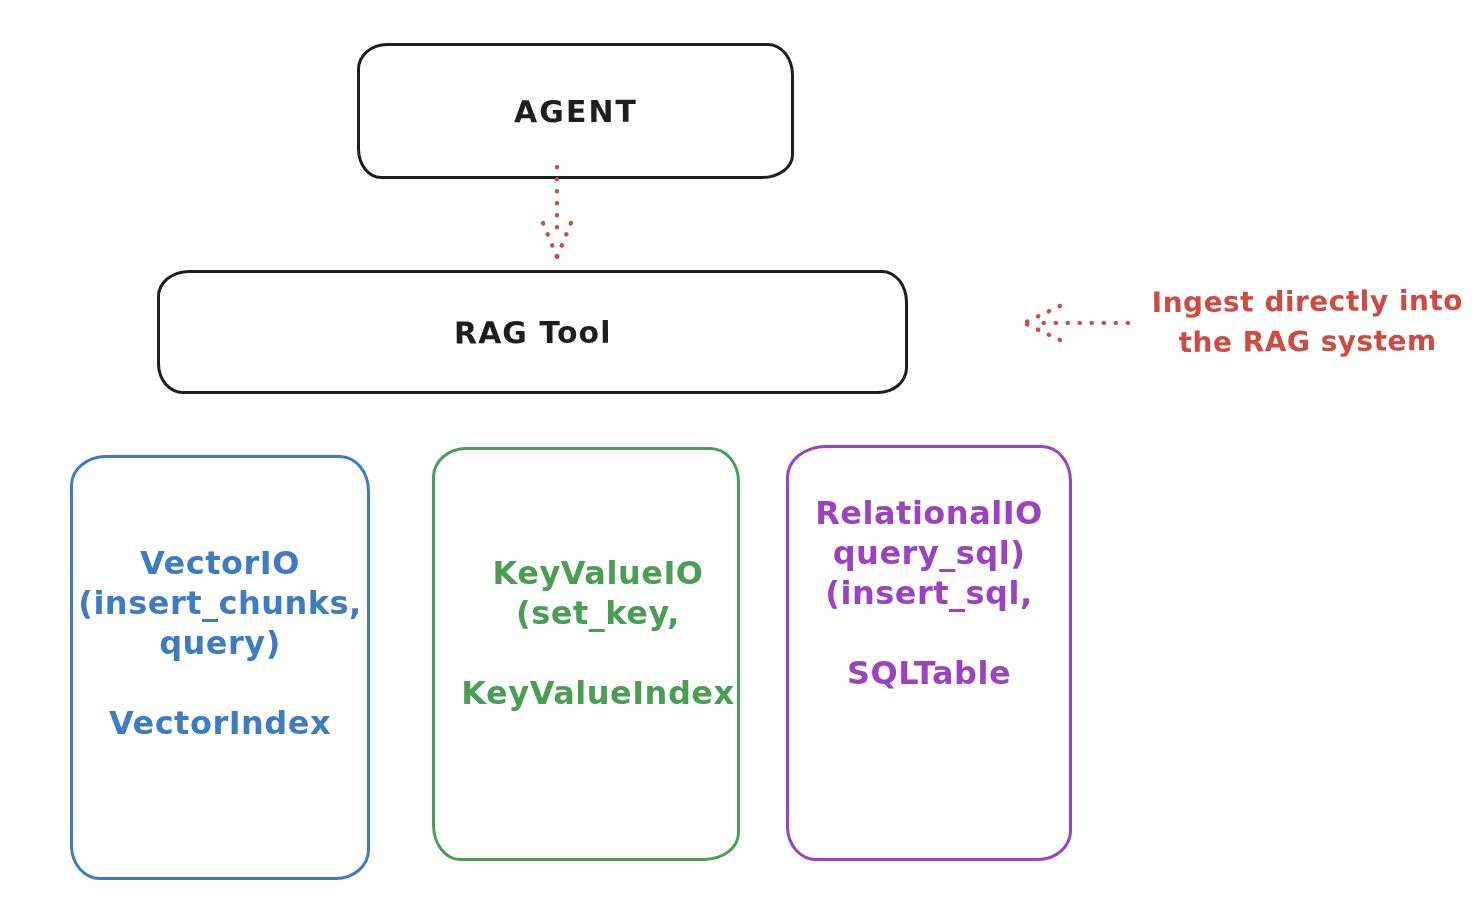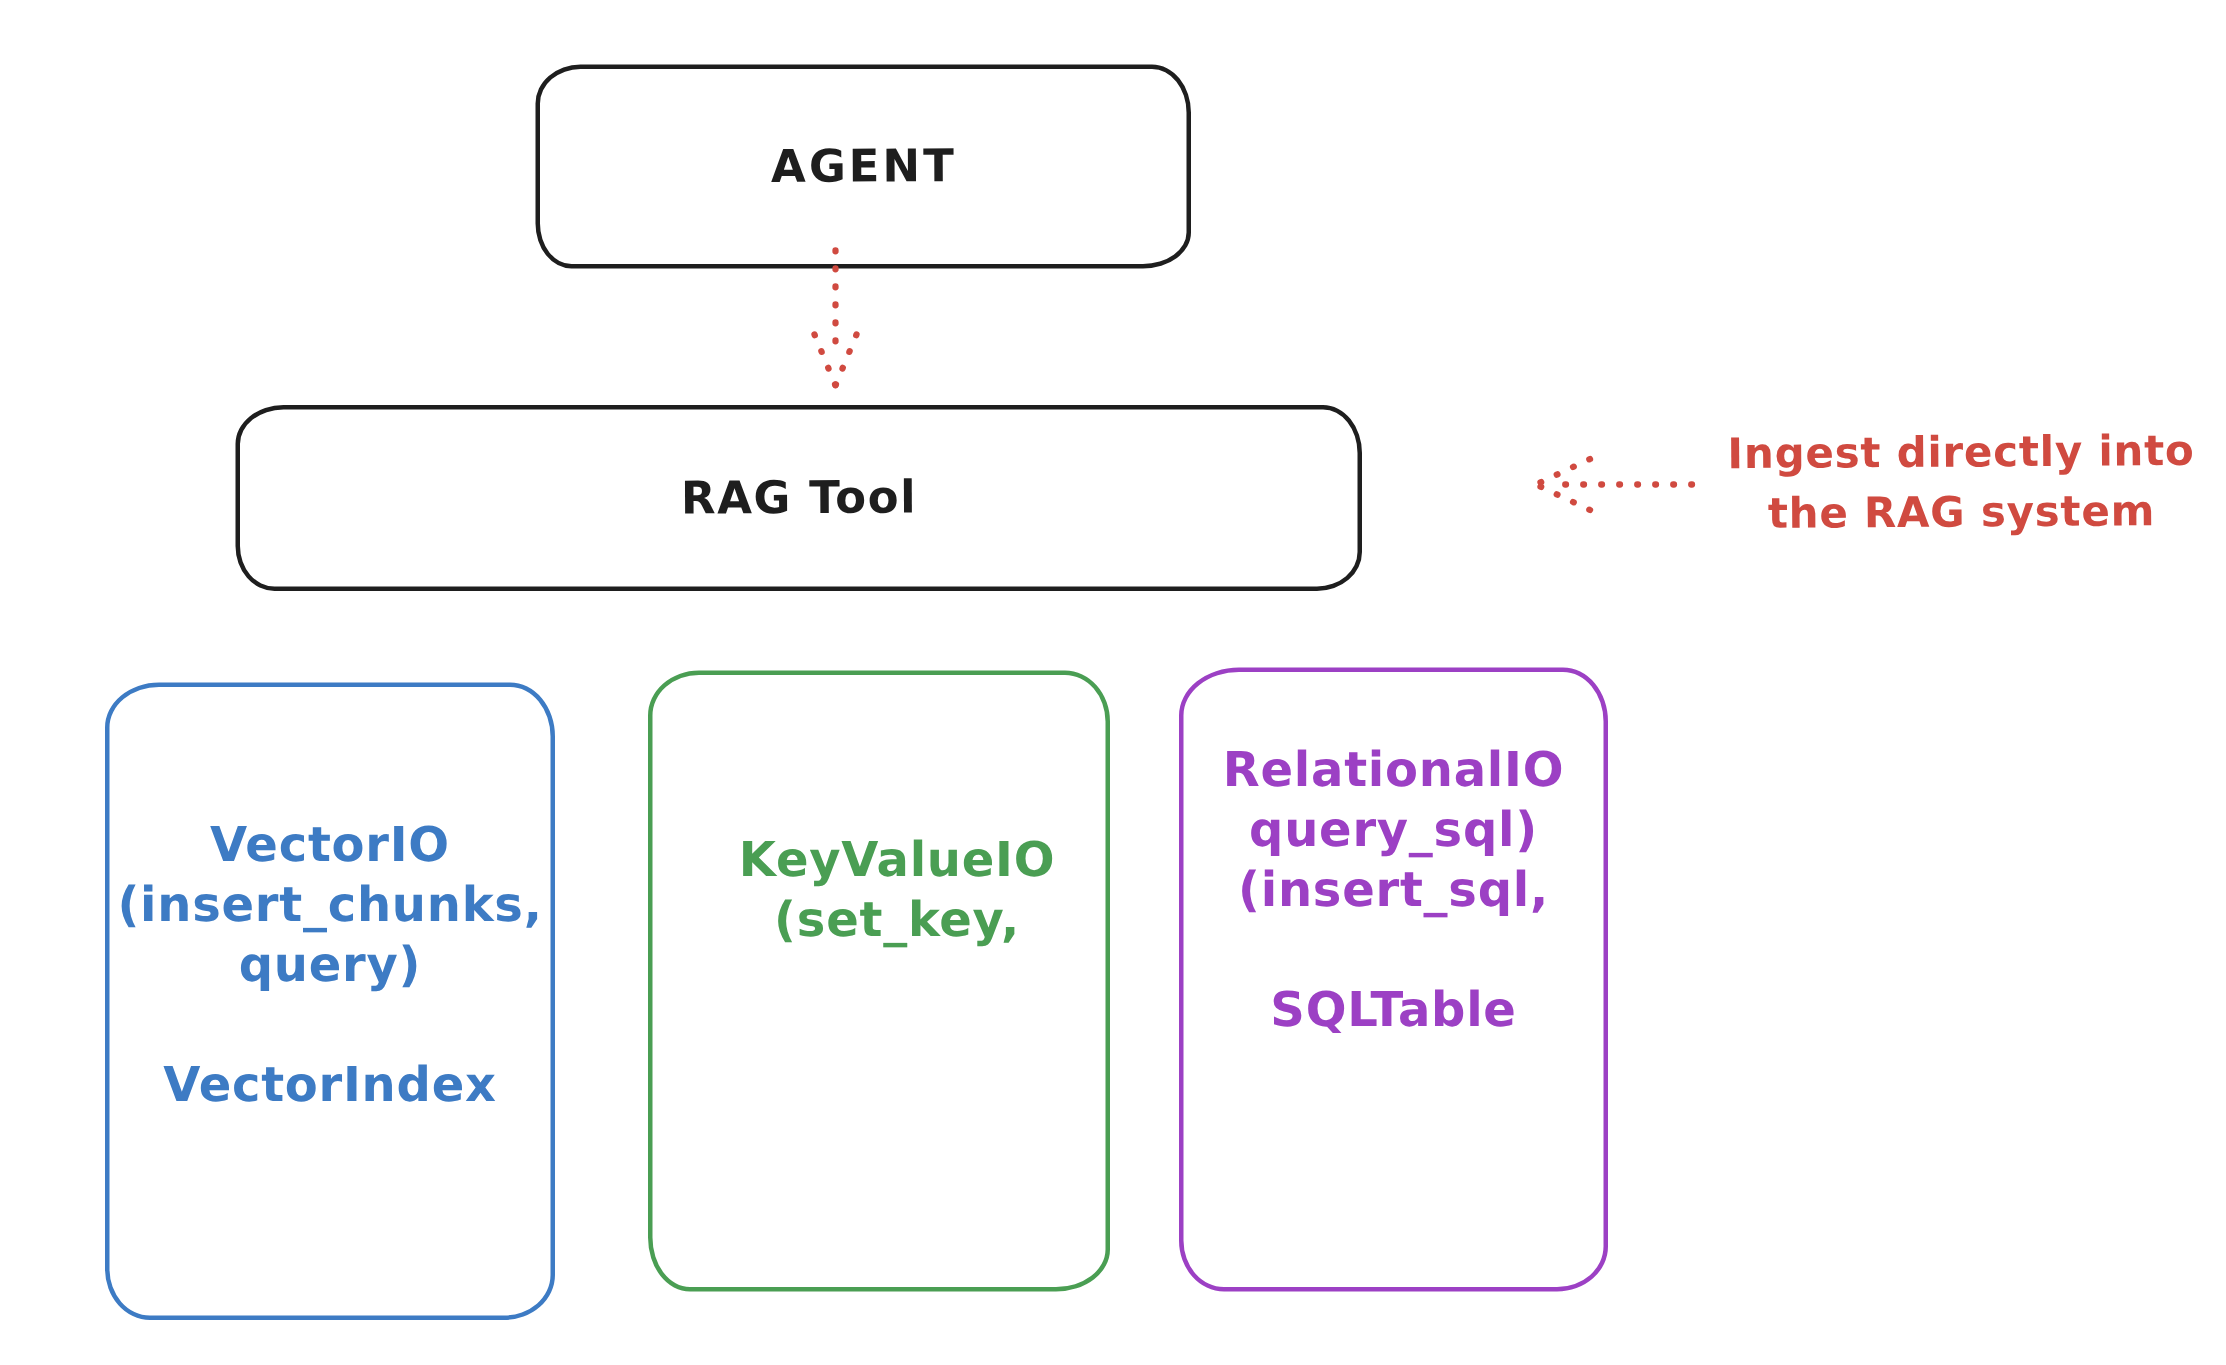--- a/index.html
+++ b/index.html
@@ -143,20 +143,21 @@
       <div class="spacer"></div>
       <div>VectorIndex</div>
     </div>
   </div>
 
   <div class="provider provider-keyvalue">
     <div class="ptext">
       <div>KeyValueIO</div>
       <div>(set_key,</div>
       <div class="spacer"></div>
+      <div>KeyValueIndex</div>
     </div>
   </div>
 
   <div class="provider provider-relational">
     <div class="ptext">
       <div>RelationalIO</div>
       <div>query_sql)</div>
       <div>(insert_sql,</div>
       <div class="spacer"></div>
       <div>SQLTable</div>

